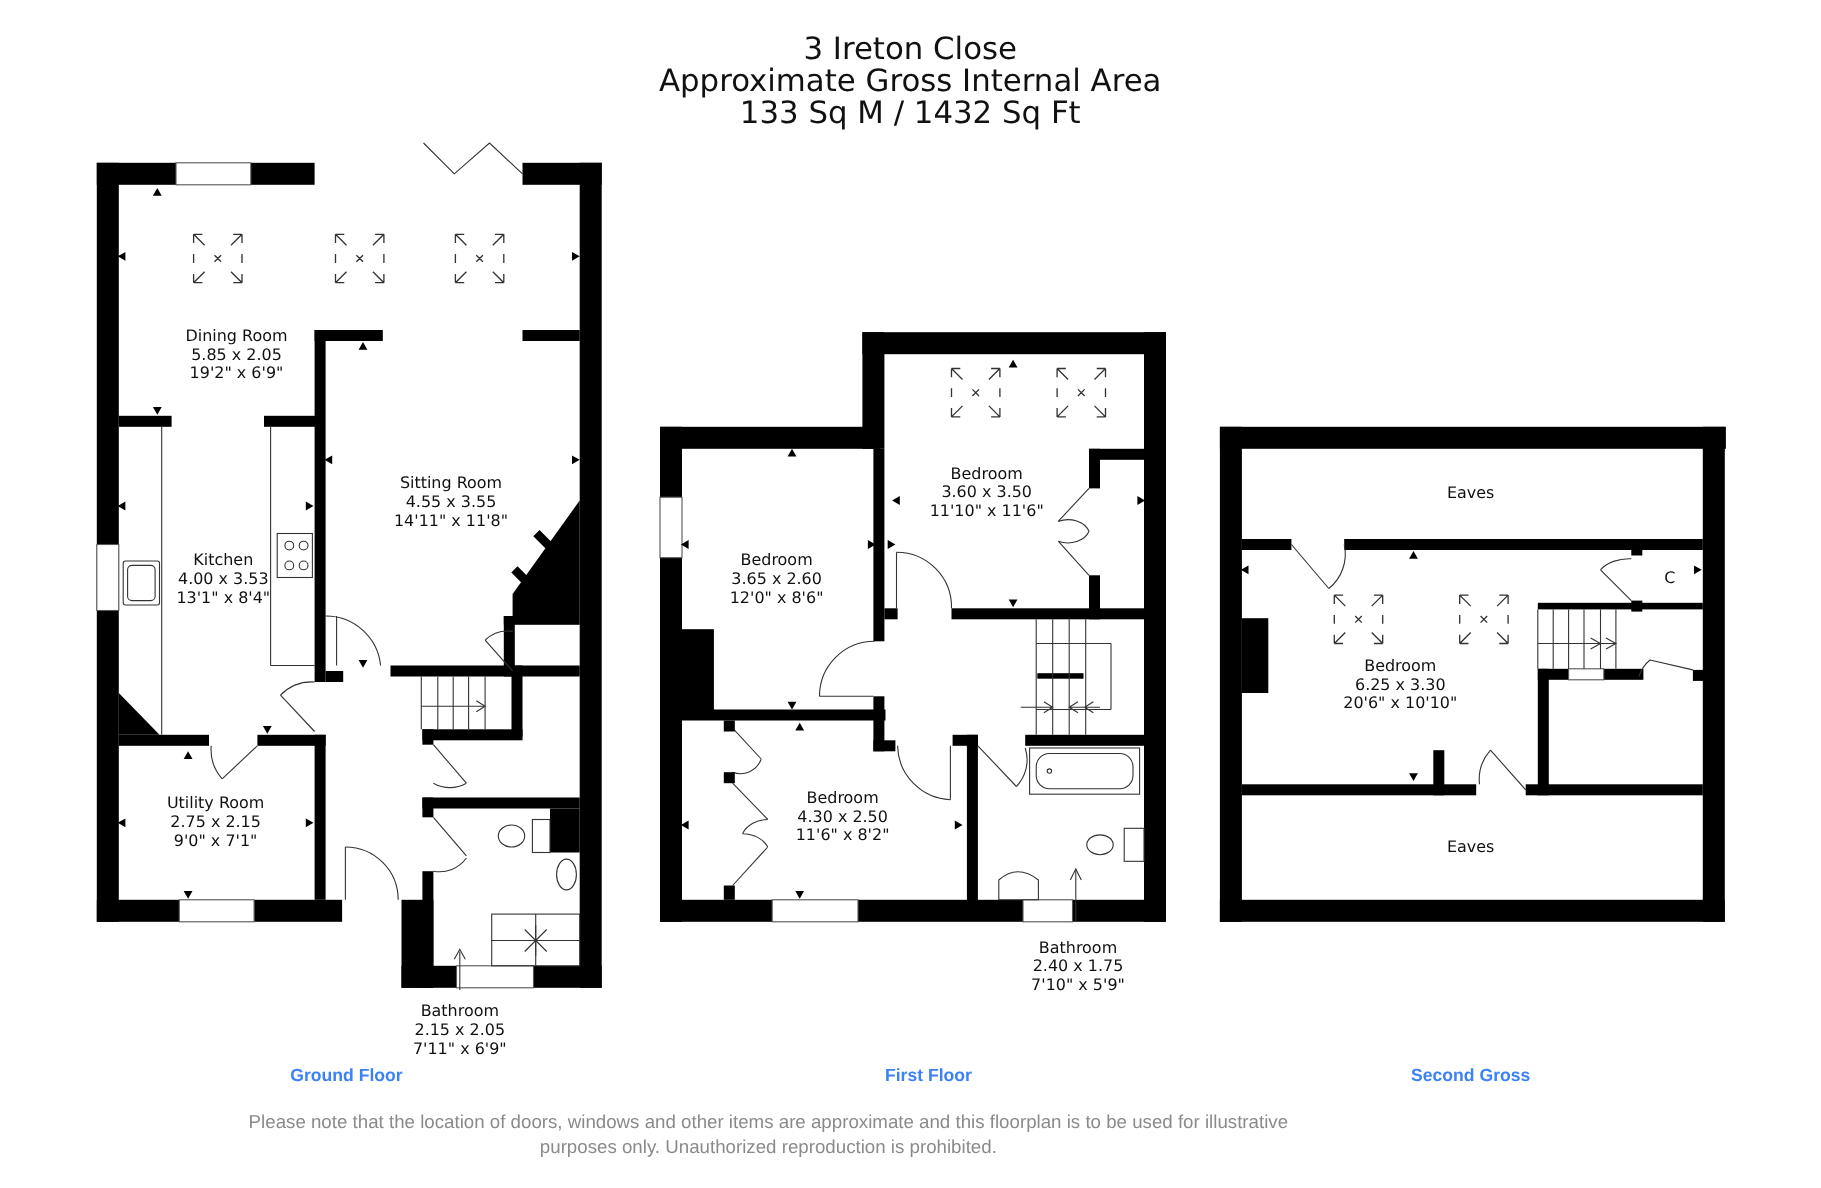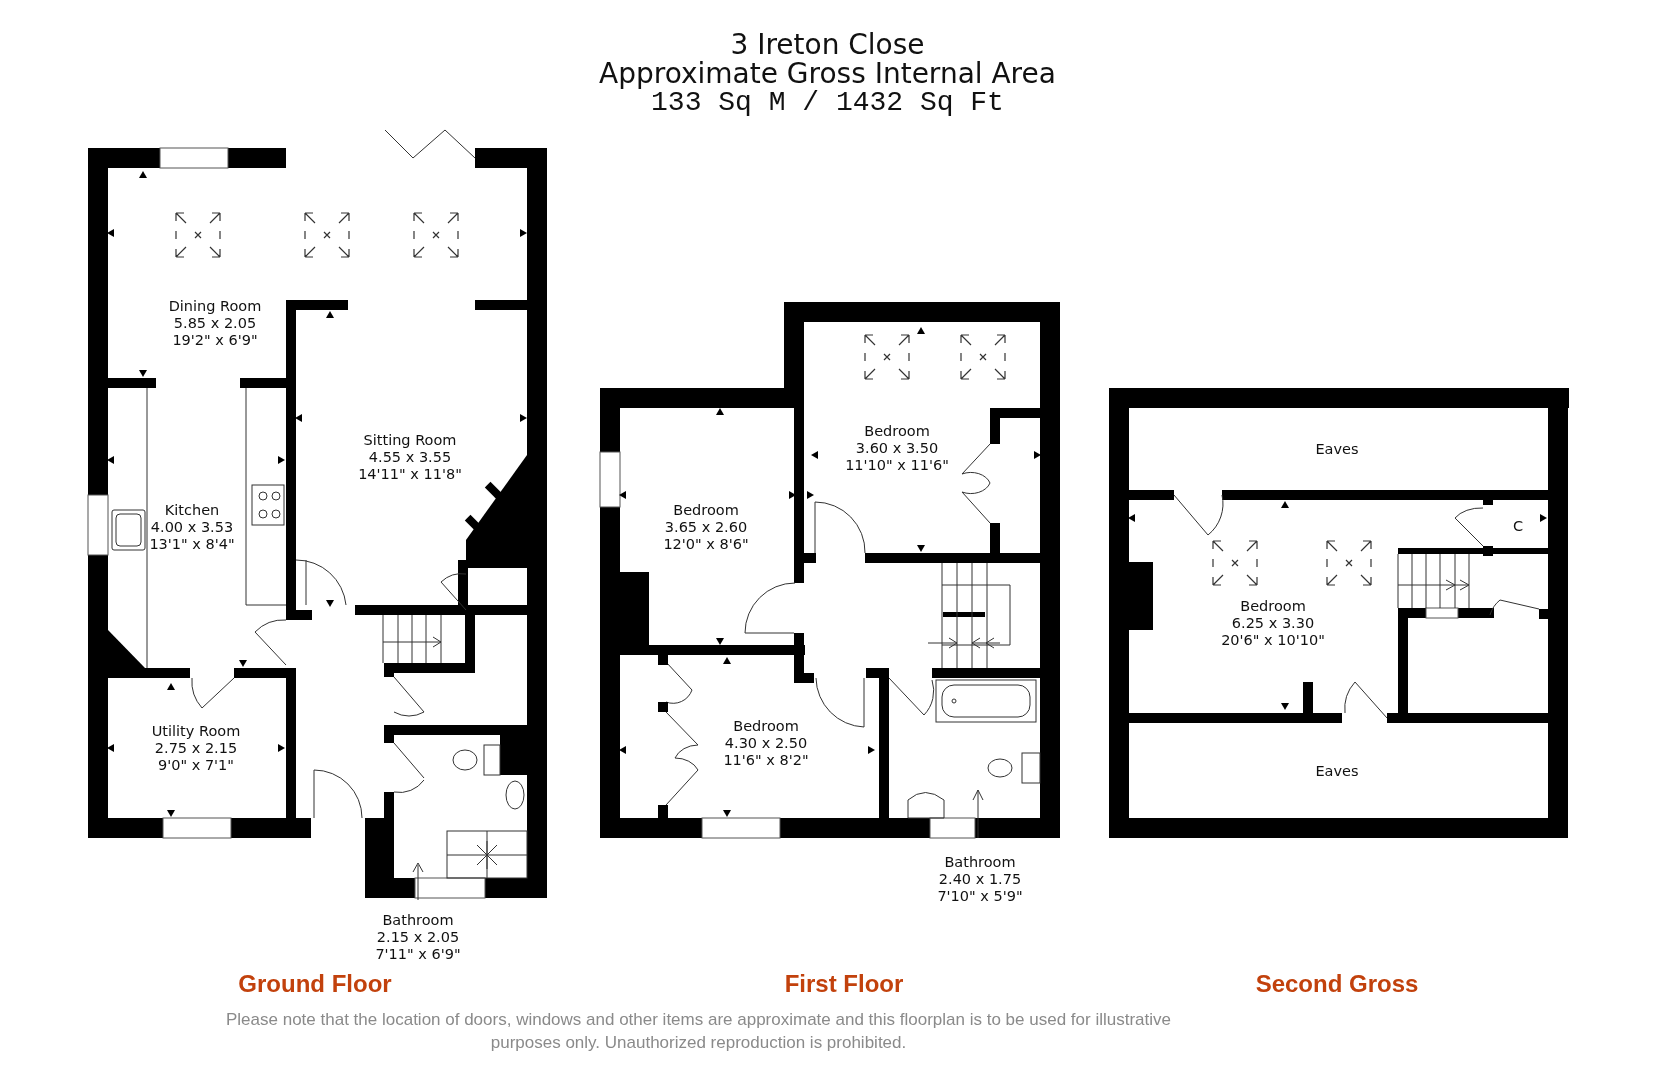--- a/index.html
+++ b/index.html
@@ -1,21 +1,21 @@
 <!DOCTYPE html>
 <html><head>
 <meta charset="utf-8">
 <style>
   html, body { margin:0; padding:0; background:#ffffff; }
   body { width:1655px; height:1080px; position:relative; overflow:hidden; font-family:"DejaVu Sans", sans-serif; color:#111; }
   .title { position:absolute; left:0; width:1655px; text-align:center; font-size:28px; line-height:29px; color:#111; }
-  .t1 { top:30px; } .t2 { top:59px; } .t3 { top:88px;font-family:Liberation Mono, monospace; }
+  .t1 { top:30px; } .t2 { top:59px; } .t3 { top:88px; }
   svg.plan { position:absolute; left:0; top:0; }
   .lbl { position:absolute; text-align:center; font-size:14.5px; line-height:17px; color:#111; transform:translateX(-50%); white-space:nowrap; }
-  .floor { position:absolute; font-weight:bold; font-size:24px; color:#c2410c; transform:translateX(-50%); white-space:nowrap; font-family:"Liberation Sans", sans-serif;text-align:center; }
+  .floor { position:absolute; font-weight:bold; font-size:16px; color:#3b82f6; transform:translateX(-50%); white-space:nowrap; font-family:"Liberation Sans", sans-serif;text-align:center; }
   .disc { position:absolute; top:1008px; left:0; width:1397px; text-align:center; font-size:17px; line-height:23px; color:#8a8a8a; font-family:"Liberation Sans", sans-serif; }
 </style>
 </head>
 <body>
 
 <div class="title t1">3 Ireton Close</div>
 <div class="title t2">Approximate Gross Internal Area</div>
 <div class="title t3">133 Sq M / 1432 Sq Ft</div>
 
 <svg class="plan" width="1655" height="1080" viewBox="0 0 1655 1080">
@@ -306,21 +306,21 @@
 <div class="lbl" style="left:195px; top:298px;margin-left:20px;">
   <div>Dining Room</div>
   <div>5.85 x 2.05</div>
   <div>19'2" x 6'9"</div>
 </div>
 <div class="lbl" style="left:410px; top:432px;">
   <div>Sitting Room</div>
   <div>4.55 x 3.55</div>
   <div>14'11" x 11'8"</div>
 </div>
-<div class="lbl" style="left:192px; top:502px;">
+<div class="lbl" style="left:203px; top:502px;">
   <div>Kitchen</div>
   <div>4.00 x 3.53</div>
   <div>13'1" x 8'4"</div>
 </div>
 <div class="lbl" style="left:196px; top:723px;">
   <div>Utility Room</div>
   <div>2.75 x 2.15</div>
   <div>9'0" x 7'1"</div>
 </div>
 <div class="lbl" style="left:418px; top:912px;">

